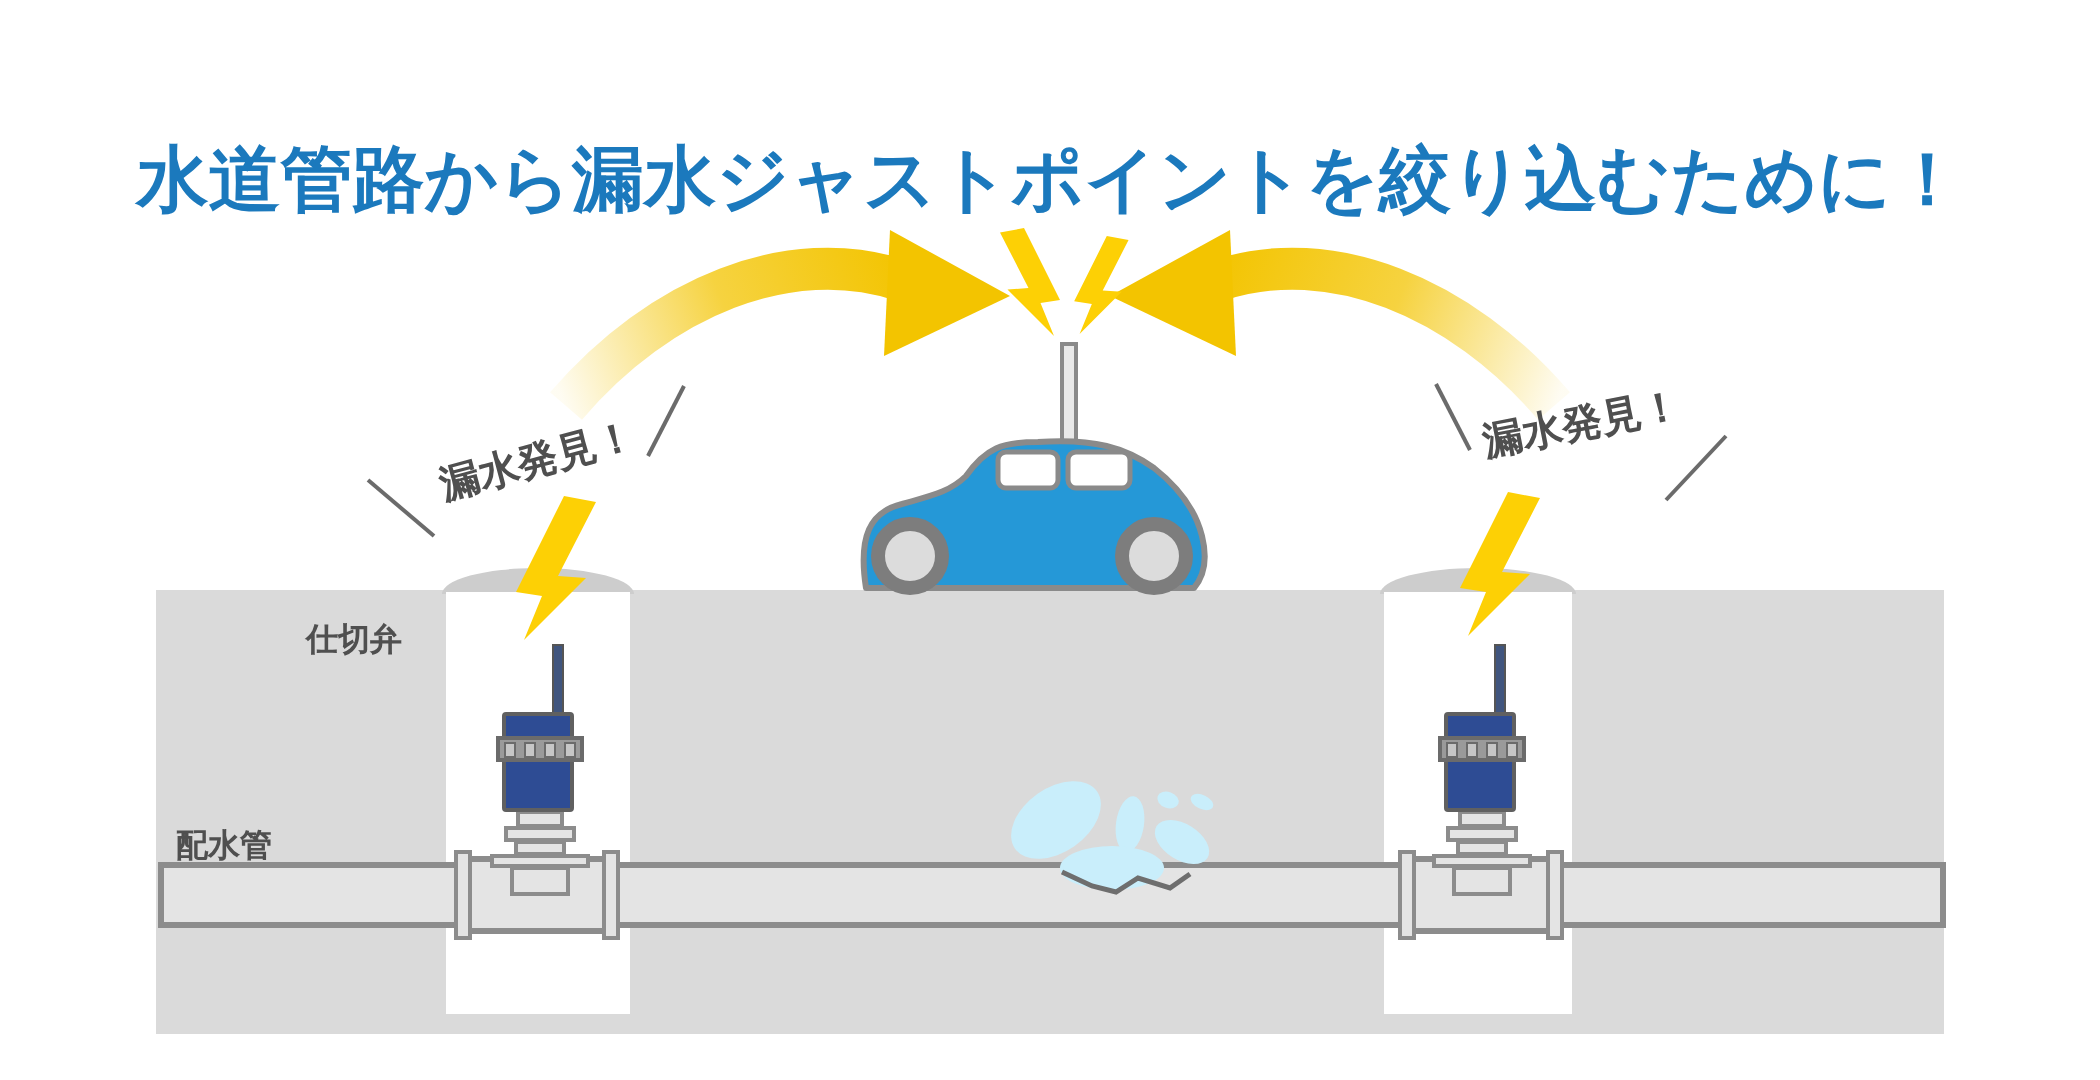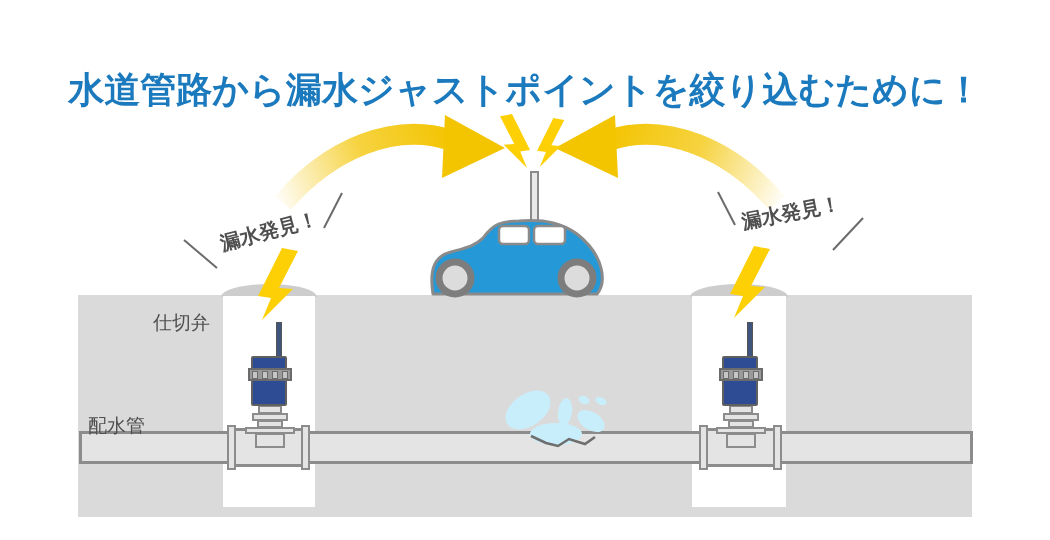--- a/index.html
+++ b/index.html
@@ -42,22 +42,22 @@
   .d-neck2{left:12px;top:98px;width:26px;height:8px;}
   .d-plate{left:0;top:105px;width:50px;height:7px;}
   .d-bonnet{left:10px;top:111px;width:30px;height:15px;}
   
   .art{position:absolute;left:0;top:0;width:1050px;height:540px;pointer-events:none;}
   
   .leak-label{position:absolute;font-size:20px;font-weight:bold;color:var(--label-gray,#4f4f4f);
               transform-origin:0 0;white-space:nowrap;line-height:1;}
   .leak-label.l{left:218px;top:234px;transform:rotate(-15deg);}
   .leak-label.r{left:740px;top:212px;transform:rotate(-11deg);}
-  .part-label{position:absolute;font-size:19px;color:var(--label-gray,#4f4f4f);
-              line-height:1;white-space:nowrap;}
+  .part-label{position:absolute;font-size:16px;color:var(--label-gray,#4f4f4f);
+              line-height:1;white-space:nowrap;font-weight:bold;}
   .part-label.gate{left:153px;top:313px;}
   .part-label.pipe-name{left:88px;top:416px;}
 </style>
 </head>
 <body>
 
 <div class="stage">
 
   <div class="abs ground"></div>
   <div class="abs dome l"></div>

